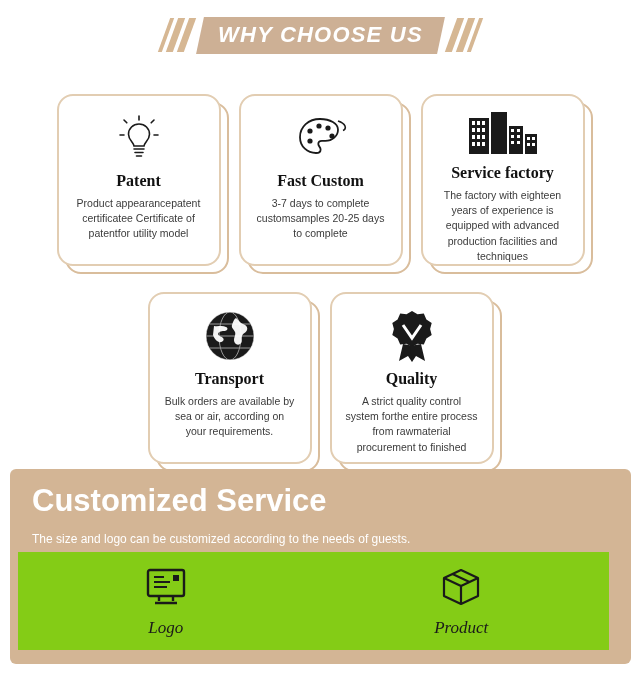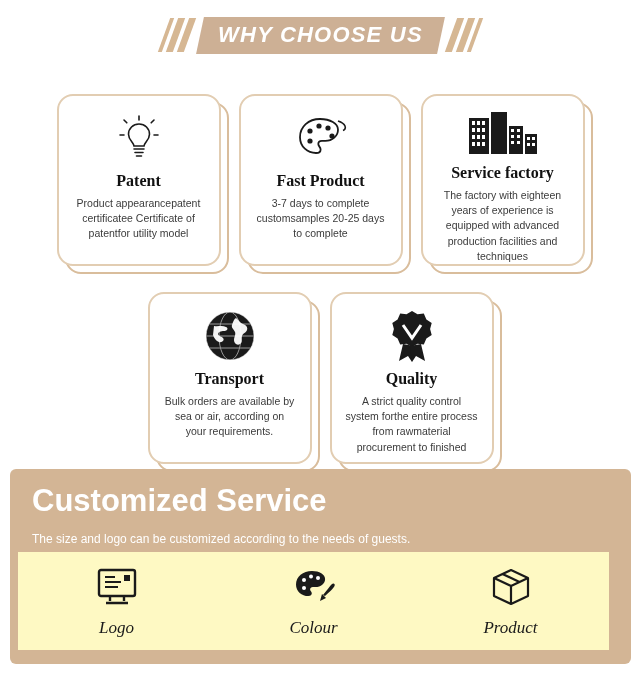--- a/index.html
+++ b/index.html
@@ -138,21 +138,21 @@
     font-size: 12px;
     margin-top: 16px;
     font-family: "Liberation Sans", sans-serif;
   }
   .banner-strip {
     position: absolute;
     left: 8px;
     right: 22px;
     bottom: 14px;
     height: 98px;
-    background: #fef9c3;
+    background: #84cc16;
     display: flex;
     align-items: center;
     justify-content: space-around;
   }
   .strip-item {
     display: flex;
     flex-direction: column;
     align-items: center;
     width: 120px;
   }
@@ -219,21 +219,21 @@
           <svg width="54" height="50" viewBox="0 0 54 50">
             <path d="M26 6C14.5 6 6 13.8 6 24.2 6 33.8 13.6 40 22 40c3.2 0 4.6-1.6 4.6-3.6 0-1.1-.6-2-1.2-2.8-.6-.8-1.1-1.5-1.1-2.5 0-1.8 1.5-3.2 3.6-3.2h3.4c7 0 12.7-5 12.7-11.2C44 10.6 36.2 6 26 6z" fill="none" stroke="#1a1a1a" stroke-width="1.8"></path>
             <circle cx="16" cy="18" r="2.6" fill="#1a1a1a"></circle>
             <circle cx="25" cy="13" r="2.6" fill="#1a1a1a"></circle>
             <circle cx="34" cy="15" r="2.6" fill="#1a1a1a"></circle>
             <circle cx="38" cy="23" r="2.6" fill="#1a1a1a"></circle>
             <circle cx="16" cy="28" r="2.6" fill="#1a1a1a"></circle>
             <path d="M44 8c3 1 6 2.5 7 5 1 2.5-.5 4-2 4.5" fill="none" stroke="#1a1a1a" stroke-width="1.6"></path>
           </svg>
         </div>
-        <div class="card-title">Fast Product</div>
+        <div class="card-title">Fast Custom</div>
         <div class="card-text">3-7 days to complete customsamples 20-25 days to complete</div>
       </div>
     </div>
 
     <div class="card-wrap">
       <div class="card-shadow"></div>
       <div class="card">
         <div class="card-icon">
           <svg width="76" height="48" viewBox="0 0 76 48">
             <rect x="4" y="8" width="20" height="36" fill="#1a1a1a"></rect>
@@ -332,34 +332,20 @@
             <g stroke="#1a1a1a" stroke-width="2.2">
               <path d="M9 10h10M9 15h16M9 20h13"></path>
             </g>
             <rect x="28" y="8" width="6" height="6" fill="#1a1a1a"></rect>
             <path d="M14 29v5M28 29v5M10 36h22" stroke="#1a1a1a" stroke-width="2.4" fill="none"></path>
           </svg>
         </div>
         <div class="strip-label">Logo</div>
       </div>
 
-      <div class="strip-item">
-        <div class="strip-icon">
-          <svg width="44" height="40" viewBox="0 0 44 40">
-            <path d="M20 4C11 4 4 9.8 4 17.4 4 24.3 9.8 29 16.3 29c2.4 0 3.5-1.2 3.5-2.7 0-.8-.4-1.5-.9-2.1-.4-.6-.8-1.1-.8-1.8 0-1.3 1.1-2.3 2.7-2.3h2.6c5.4 0 9.7-3.7 9.7-8.2C33.1 7.5 27.3 4 20 4z" fill="#1a1a1a"></path>
-            <circle cx="12" cy="13" r="2" fill="#ffffff"></circle>
-            <circle cx="19" cy="9.5" r="2" fill="#ffffff"></circle>
-            <circle cx="26" cy="11" r="2" fill="#ffffff"></circle>
-            <circle cx="12" cy="21" r="2" fill="#ffffff"></circle>
-            <path d="M31 28c4-5 7-9 9-11 1.5-1.5 3.5 0 2.5 2-1.2 2.4-5 6-9.5 10z" fill="#1a1a1a"></path>
-            <path d="M30 27l4 4-6 3z" fill="#1a1a1a"></path>
-          </svg>
-        </div>
-        <div class="strip-label">Colour</div>
-      </div>
 
       <div class="strip-item">
         <div class="strip-icon">
           <svg width="42" height="40" viewBox="0 0 42 40">
             <g fill="none" stroke="#1a1a1a" stroke-width="2.2" stroke-linejoin="round">
               <path d="M21 3L38 11v18L21 37 4 29V11z"></path>
               <path d="M4 11l17 8 17-8M21 19v18"></path>
               <path d="M12.5 7l17 8"></path>
             </g>
           </svg>

